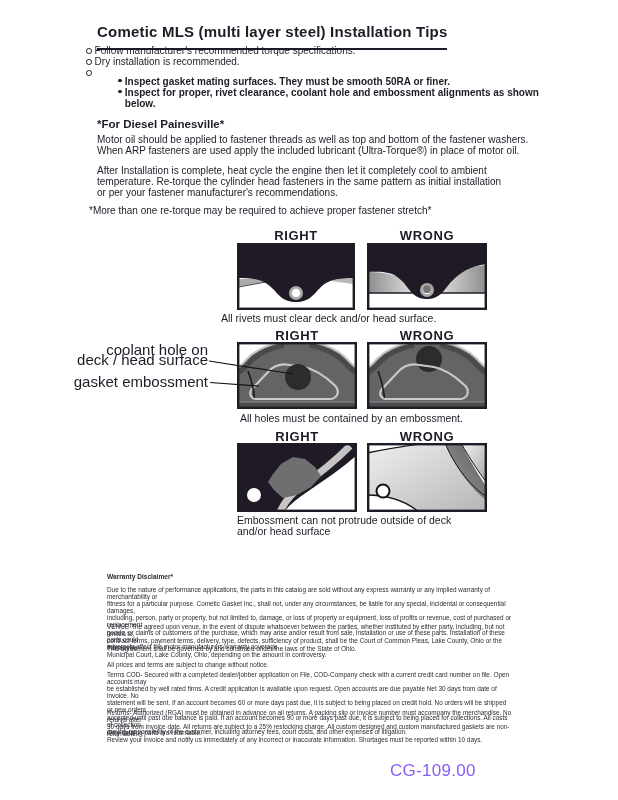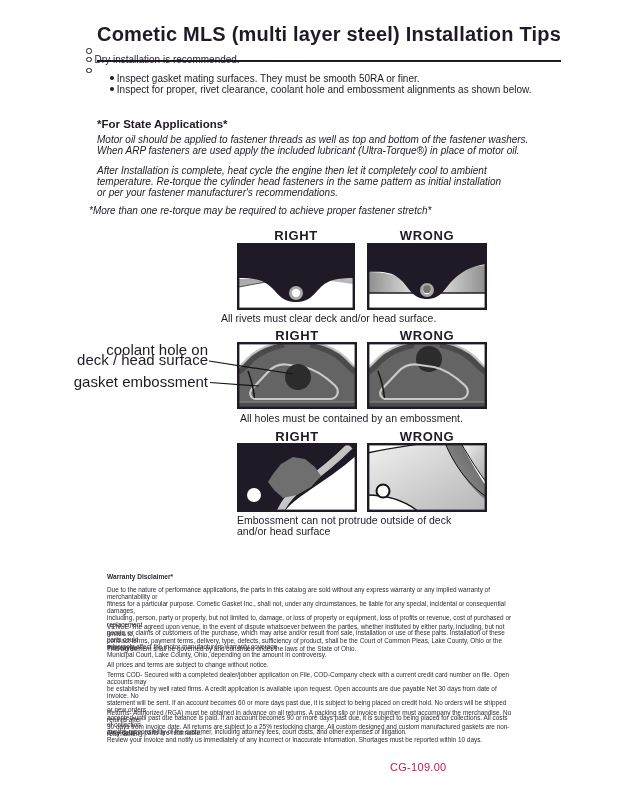--- a/index.html
+++ b/index.html
@@ -2,74 +2,75 @@
 <html style="--ink: #201a26; --gasket-gray: #646464; --emboss-line: #c9c9c9; --hole-dark: #2c2c2c;"><head>
 <meta charset="utf-8">
 <style>
   html,body{margin:0;padding:0;background:#fff;}
   .page{
     position:relative;width:618px;height:800px;background:#ffffff;overflow:hidden;
     font-family:"Liberation Sans","DejaVu Sans",sans-serif;color:var(--ink,#201a26);
   }
   .abs{position:absolute;}
   .title{
-    font-size:20px;font-weight:700;letter-spacing:.2px;
-    border-bottom:2.2px solid var(--ink,#201a26);padding-bottom:14px;display:inline-block;
-  }
-  .body-text{font-size:10px;line-height:11px;white-space:pre-line;font-style:italic;}
+    font-size:15px;font-weight:700;letter-spacing:.2px;
+    border-bottom:2.2px solid var(--ink,#201a26);padding-bottom:8px;display:inline-block;
+  }
+  .body-text{font-size:10px;line-height:11px;white-space:pre-line;}
   .bullet-row{display:flex;align-items:flex-start;font-size:10px;line-height:11px;}
   .dot-open{
     width:3.6px;height:3.6px;border:1.1px solid var(--ink,#201a26);border-radius:50%;
     display:inline-block;margin:3px 3px 0 0;flex:0 0 auto;
   }
   .dot-fill{
     width:3.8px;height:3.8px;background:var(--ink,#201a26);border-radius:50%;
     display:inline-block;margin:3px 3px 0 0;flex:0 0 auto;
   }
-  .sub{margin-left:24px;}
+  .sub{margin-left:32px;font-weight:bold;}
   .heading{font-size:11.5px;font-weight:700;}
   .diag-label{font-size:13px;font-weight:700;text-align:center;letter-spacing:.6px;}
   .caption{font-size:10.5px;line-height:11px;white-space:pre-line;}
   .leader-label{font-size:15px;line-height:9.6px;text-align:right;white-space:pre-line;}
   .fine{font-size:6.4px;line-height:7.1px;white-space:pre-line;color:#2e2a33;width:406px;}
   .fine-head{font-size:6.6px;font-weight:700;color:#2e2a33;}
-  .footer-code{font-size:11px;letter-spacing:.3px;color:#be185d;}
+  .footer-code{font-size:17px;letter-spacing:.3px;color:#8b5cf6;}
   svg{display:block;}
 </style>
 </head>
 <body>
 
 <div class="page">
 
   <div class="abs" style="left:97px;top:23px;">
     <span class="title">Cometic MLS (multi layer steel) Installation Tips</span>
   </div>
 
   <div class="abs" style="left:86px;top:45px;width:470px;">
     <div class="bullet-row">
       <span class="dot-open"></span>
+      <span>Follow manufacturer's recommended torque specifications.</span>
     </div>
     <div class="bullet-row">
       <span class="dot-open"></span>
       <span>Dry installation is recommended.</span>
     </div>
     <div class="bullet-row">
       <span class="dot-open"></span>
     </div>
     <div class="bullet-row sub">
       <span class="dot-fill"></span>
       <span>Inspect gasket mating surfaces.  They must be smooth 50RA or finer.</span>
     </div>
     <div class="bullet-row sub">
       <span class="dot-fill"></span>
       <span>Inspect for proper, rivet clearance, coolant hole and embossment alignments as shown below.</span>
     </div>
   </div>
 
-  <div class="abs heading" style="left:97px;top:118px;">*For State Applications*</div>
+  <div class="abs heading" style="left:97px;top:118px;">*For Diesel Painesville*</div>
   <div class="abs body-text" style="left:97px;top:134px;width:445px;">Motor oil should be applied to fastener threads as well as top and bottom of the fastener washers.
 When ARP fasteners are used apply the included lubricant (Ultra-Torque®) in place of motor oil.</div>
   <div class="abs body-text" style="left:97px;top:165px;width:445px;">After Installation is complete, heat cycle the engine then let it completely cool to ambient
 temperature. Re-torque the cylinder head fasteners in the same pattern as initial installation
 or per your fastener manufacturer's recommendations.</div>
   <div class="abs body-text" style="left:89px;top:205px;width:445px;">*More than one re-torque may be required to achieve proper fastener stretch*</div>
 
   <div class="abs diag-label" style="left:237px;top:228px;width:118px;">RIGHT</div>
   <div class="abs diag-label" style="left:367px;top:228px;width:120px;">WRONG</div>
 

